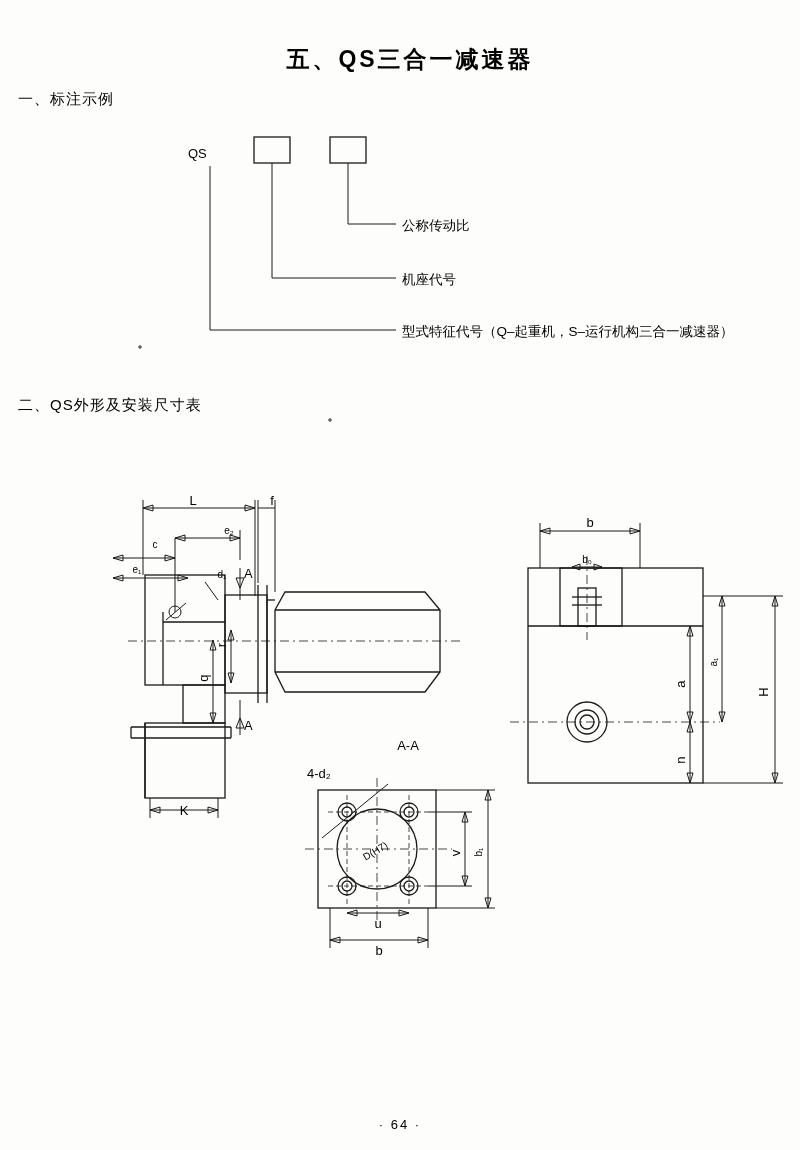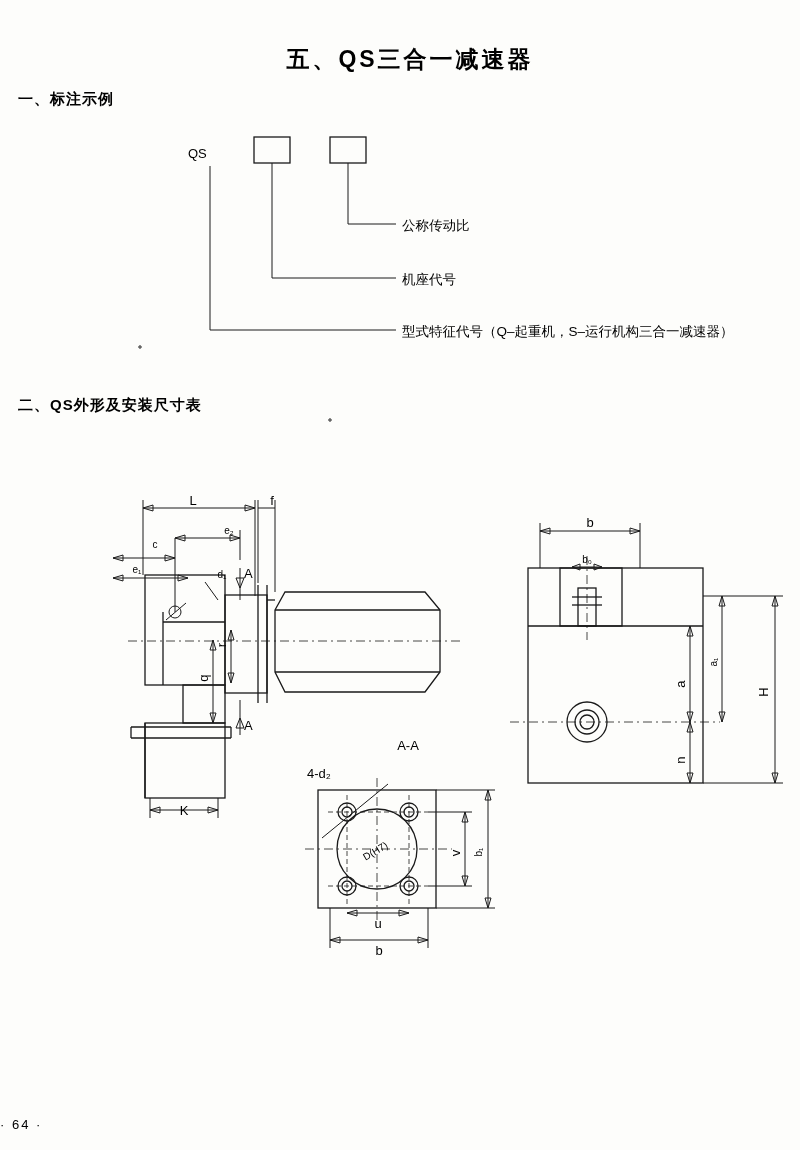--- a/index.html
+++ b/index.html
@@ -28,31 +28,32 @@
     text-align: center;
     font-size: 23px;
     font-weight: bold;
     letter-spacing: 3px;
     font-family: "Liberation Sans", sans-serif;
     padding-left: 10px;
   }
   .sec-head {
     position: absolute;
     font-size: 15px;
-    font-weight: bold;
+    font-weight: normal;
     letter-spacing: 1px;
   }
   #sec1 { top: 90px; left: 18px; }
   #sec2 { top: 396px; left: 18px; }
 
   .page-num {
     position: absolute;
     bottom: 18px;
     left: 0;
     width: 800px;
+    text-align: center;
     font-size: 13px;
     letter-spacing: 2px;
   }
 
   svg { display: block; }
   .dwg {
     position: absolute;
     left: 0;
     top: 0;
     width: 800px;

